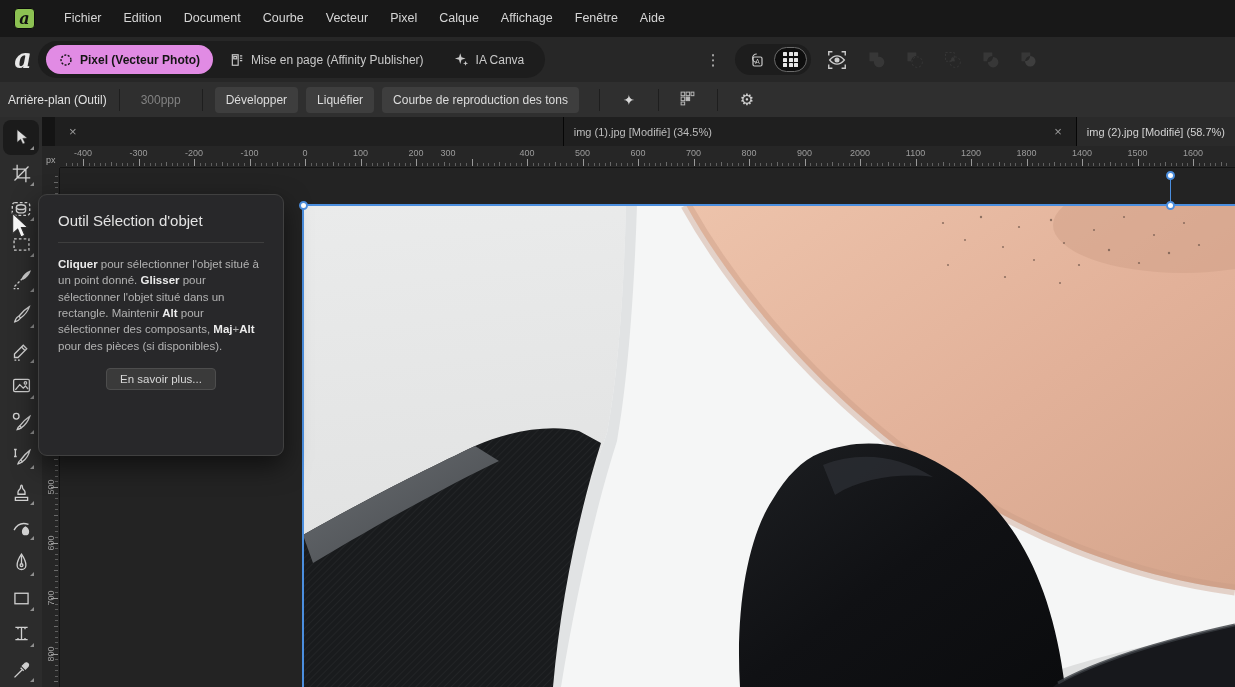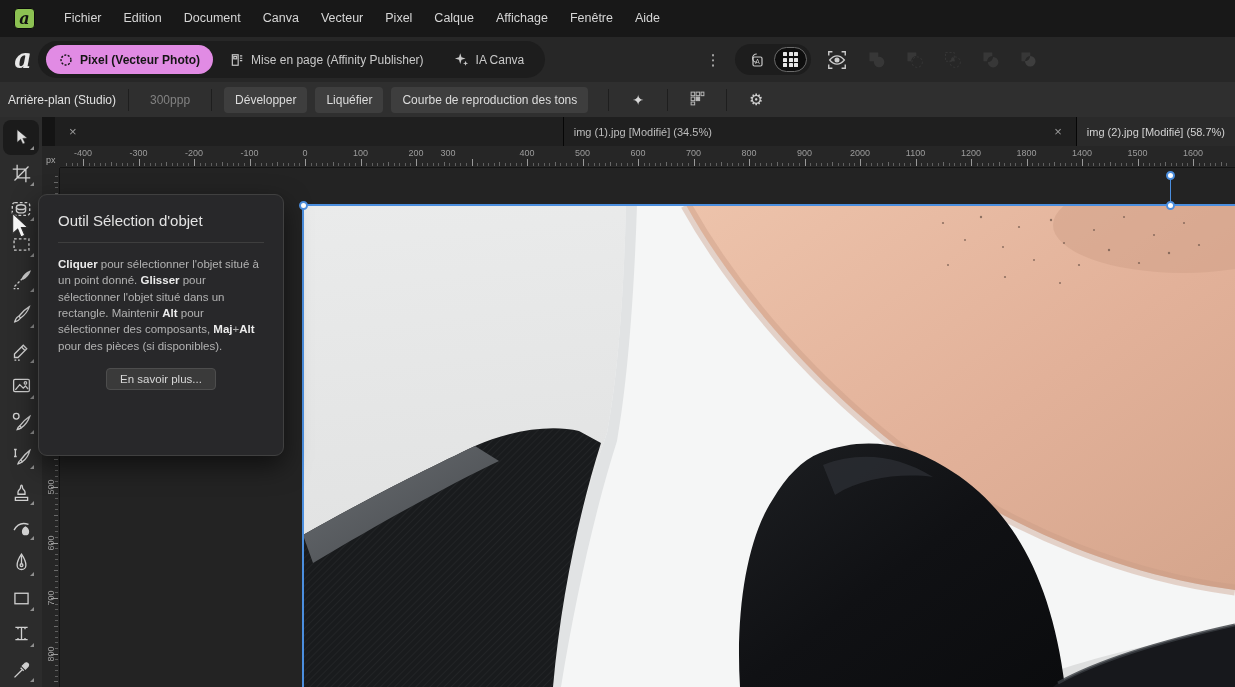--- a/index.html
+++ b/index.html
@@ -665,21 +665,21 @@
         </svg>
       <i class="fly"></i>
     </div>
   </div>
 
   <div id="menubar">
     <div id="logo-badge">a</div>
     <span class="menu-item">Fichier</span>
     <span class="menu-item">Edition</span>
     <span class="menu-item">Document</span>
-    <span class="menu-item">Canva</span>
+    <span class="menu-item">Courbe</span>
     <span class="menu-item">Vecteur</span>
     <span class="menu-item">Pixel</span>
     <span class="menu-item">Calque</span>
     <span class="menu-item">Affichage</span>
     <span class="menu-item">Fenêtre</span>
     <span class="menu-item">Aide</span>
   </div>
 
   <div id="personabar">
     <div id="persona-logo">a</div>
@@ -754,21 +754,21 @@
           <path d="M15,9 A6,6 0 1 1 9,15 A7,7 0 0 0 15,9 Z" fill="#454545"></path>
         </svg>
       <svg class="bool-ic" viewBox="0 0 24 24">
           <path d="M4,4 H14 V8 A7,7 0 0 0 8,14 H4 Z" fill="#454545"></path>
           <path d="M14,8 A7,7 0 0 1 8,14 A6,6 0 1 0 14,8 Z" fill="#525252"></path>
         </svg>
     </div>
   </div>
 
   <div id="contextbar">
-    <span id="layer-label">Arrière-plan (Studio)</span>
+    <span id="layer-label">Arrière-plan (Outil)</span>
     <span class="csep"></span>
     <span id="dpi-label">300ppp</span>
     <span class="csep"></span>
     <span class="ctx-btn">Développer</span>
     <span class="ctx-btn">Liquéfier</span>
     <span class="ctx-btn">Courbe de reproduction des tons</span>
     <span class="csep"></span>
     <span class="ctx-icon"><span>✦</span></span>
     <span class="csep"></span>
     <span class="ctx-icon">

